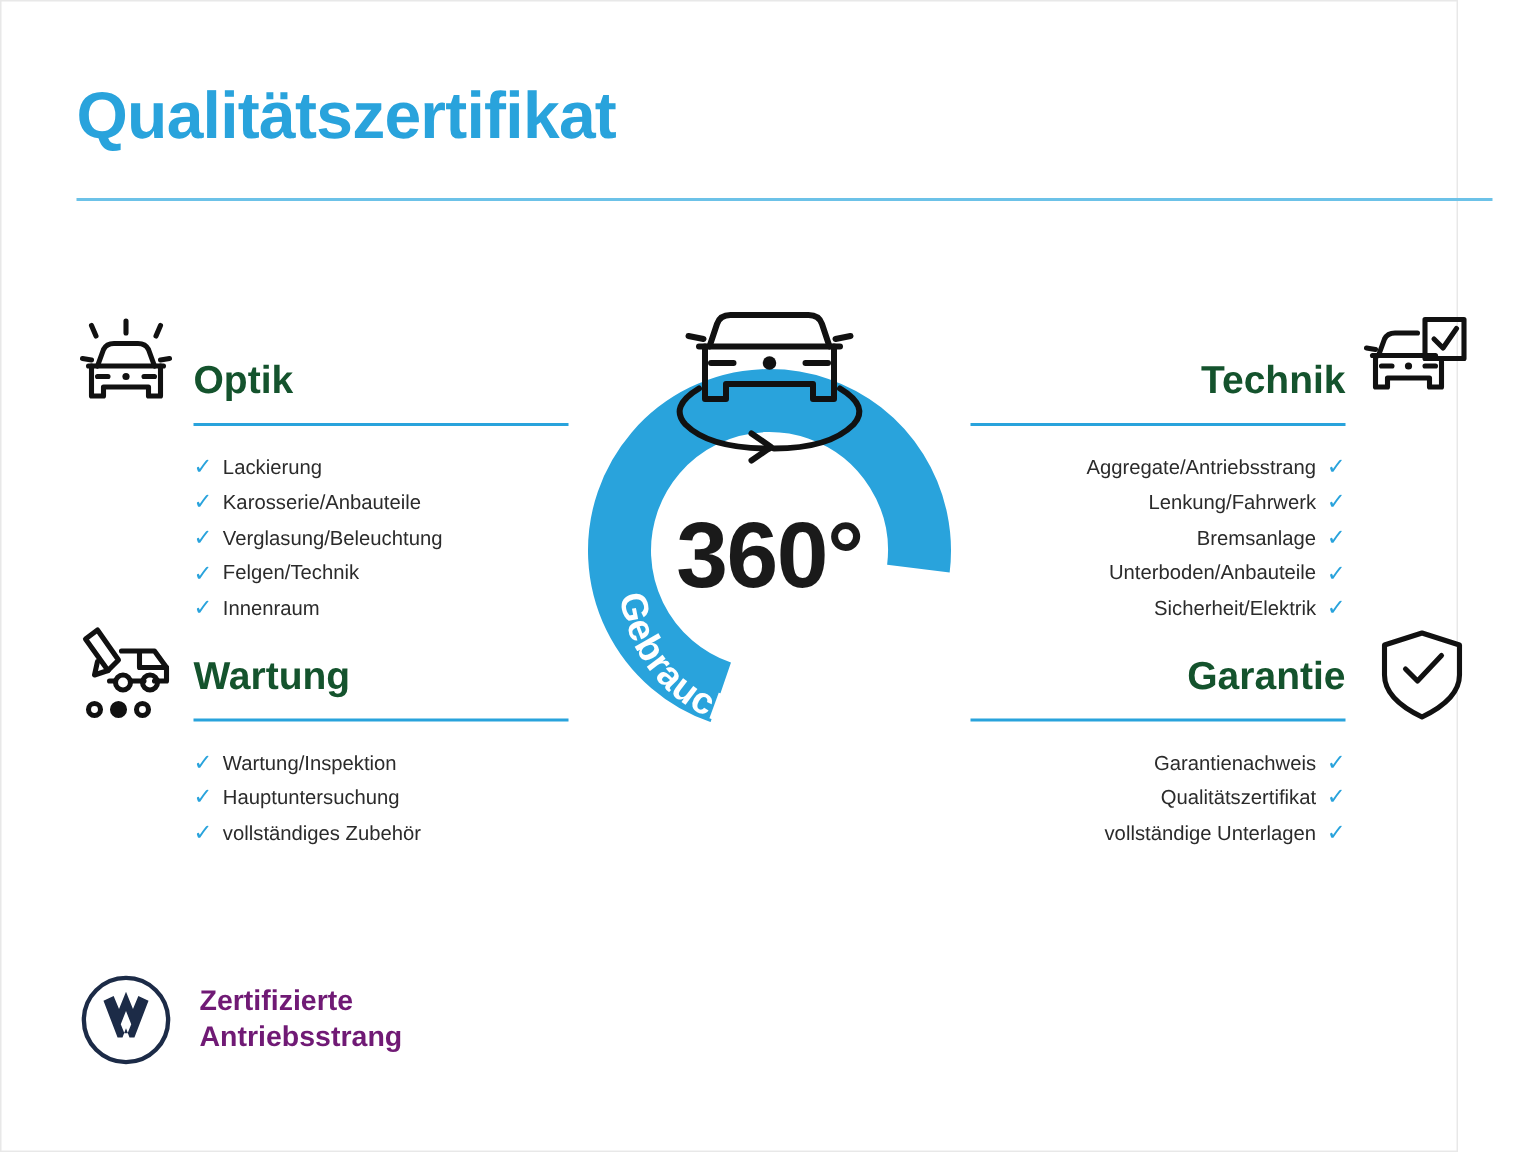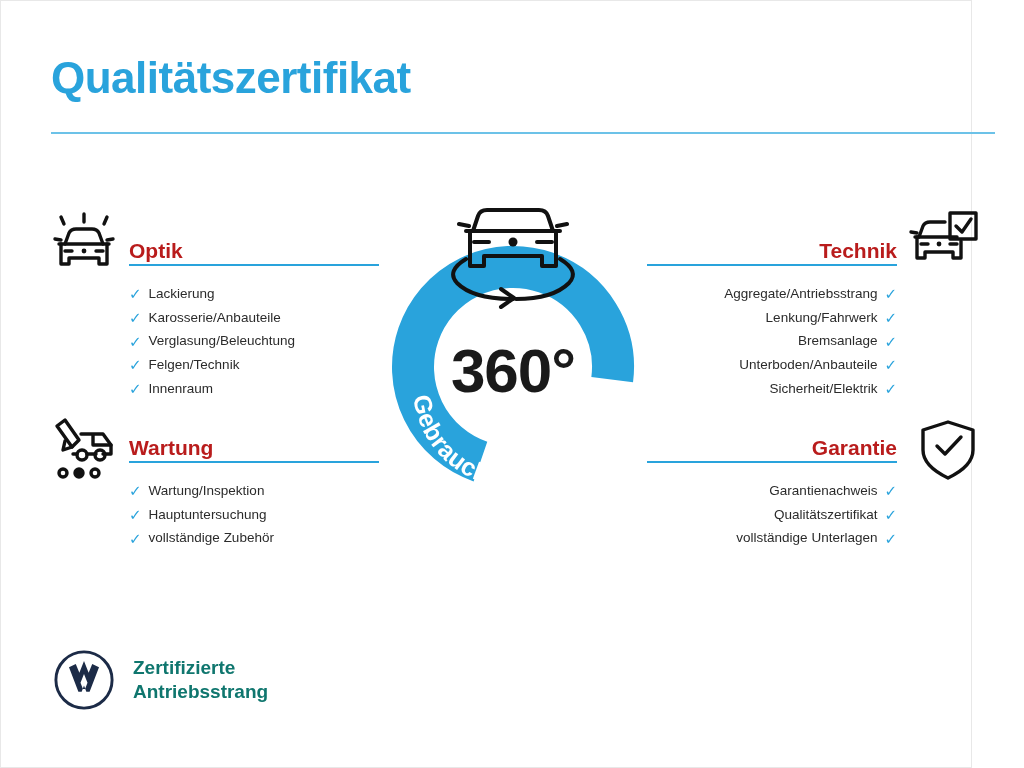--- a/index.html
+++ b/index.html
@@ -45,25 +45,25 @@
   
   .section {
     position: absolute;
     width: 345px;
   }
 
   .section.left  { left: 128px; }
   .section.right { left: 551px; text-align: right; }
 
   .section .sec-head {
-    font-size: 21px;
-    font-weight: bold;
-    color: #b91c1c;
+    font-size: 26px;
+    font-weight: bold;
+    color: #14532d;
     line-height: 1.1;
-    padding-bottom: 2px;
+    padding-bottom: 14px;
   }
 
   .section .sec-rule {
     height: 2px;
     background: #29a3dc;
     width: 250px;
   }
   .section.left  .sec-rule { margin-left: 0; }
   .section.right .sec-rule { margin-left: auto; }
 
@@ -125,21 +125,21 @@
     color: #1a1a1a;
     letter-spacing: -1px;
   }
 
   
   #footer { position: absolute; left: 52px; top: 648px; display: flex; align-items: center; gap: 18px; }
   #vw-logo { width: 62px; height: 62px; display: block; }
   #footer-text {
     font-size: 19px;
     font-weight: bold;
-    color: #0f766e;
+    color: #701a75;
     line-height: 1.25;
   }
 </style>
 </head>
 <body>
 
 <div id="page">
 
   <div id="page-title">Qualitätszertifikat</div>
 
@@ -286,21 +286,21 @@
       <li>
         <span class="check">✓</span>
         <span>Wartung/Inspektion</span>
       </li>
       <li>
         <span class="check">✓</span>
         <span>Hauptuntersuchung</span>
       </li>
       <li>
         <span class="check">✓</span>
-        <span>vollständige Zubehör</span>
+        <span>vollständiges Zubehör</span>
       </li>
     </ul>
   </div>
 
   <div class="section right" id="sec-garantie" style="top:435px;">
     <div class="sec-head">Garantie</div>
     <div class="sec-rule"></div>
     <ul>
       <li>
         <span>Garantienachweis</span>

